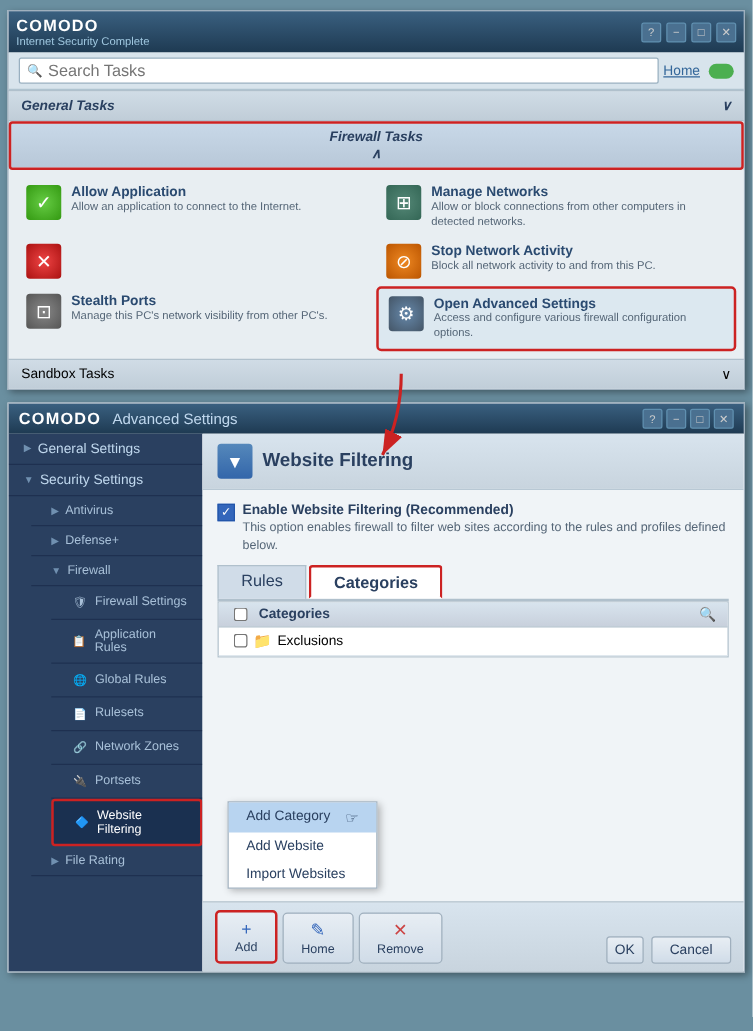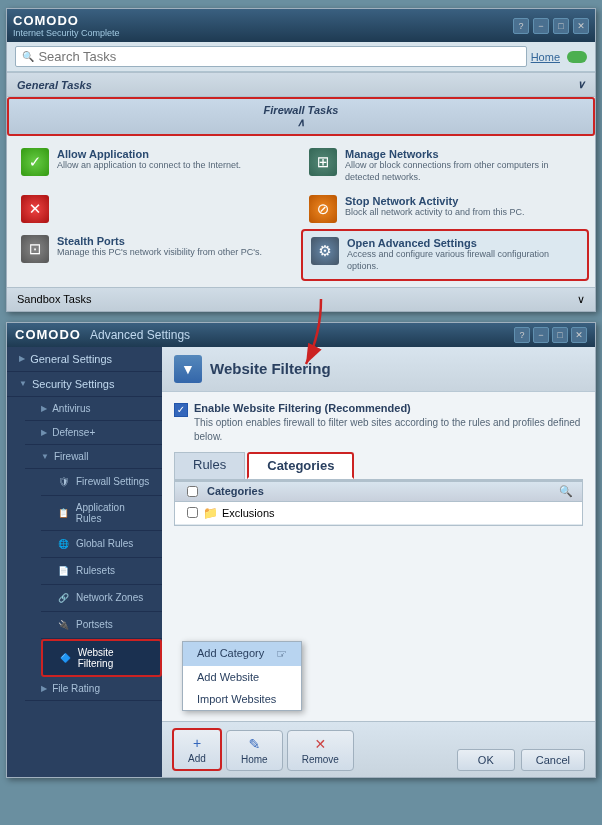--- a/index.html
+++ b/index.html
@@ -430,21 +430,21 @@
     .cursor-hand { font-size: 12px; }
 
     .action-buttons-right {
       display: flex;
       gap: 6px;
     }
     .ok-btn {
       background: linear-gradient(to bottom, #e8eef4, #d0dce8);
       border: 1px solid #a0b0be;
       border-radius: 3px;
-      padding: 4px 20px;
+      padding: 4px 6px;
       cursor: pointer;
       font-size: 11px;
       color: #2a4060;
       margin-left: 48px;
     }
     .cancel-btn {
       background: linear-gradient(to bottom, #e8eef4, #d0dce8);
       border: 1px solid #a0b0be;
       border-radius: 3px;
       padding: 4px 14px;

